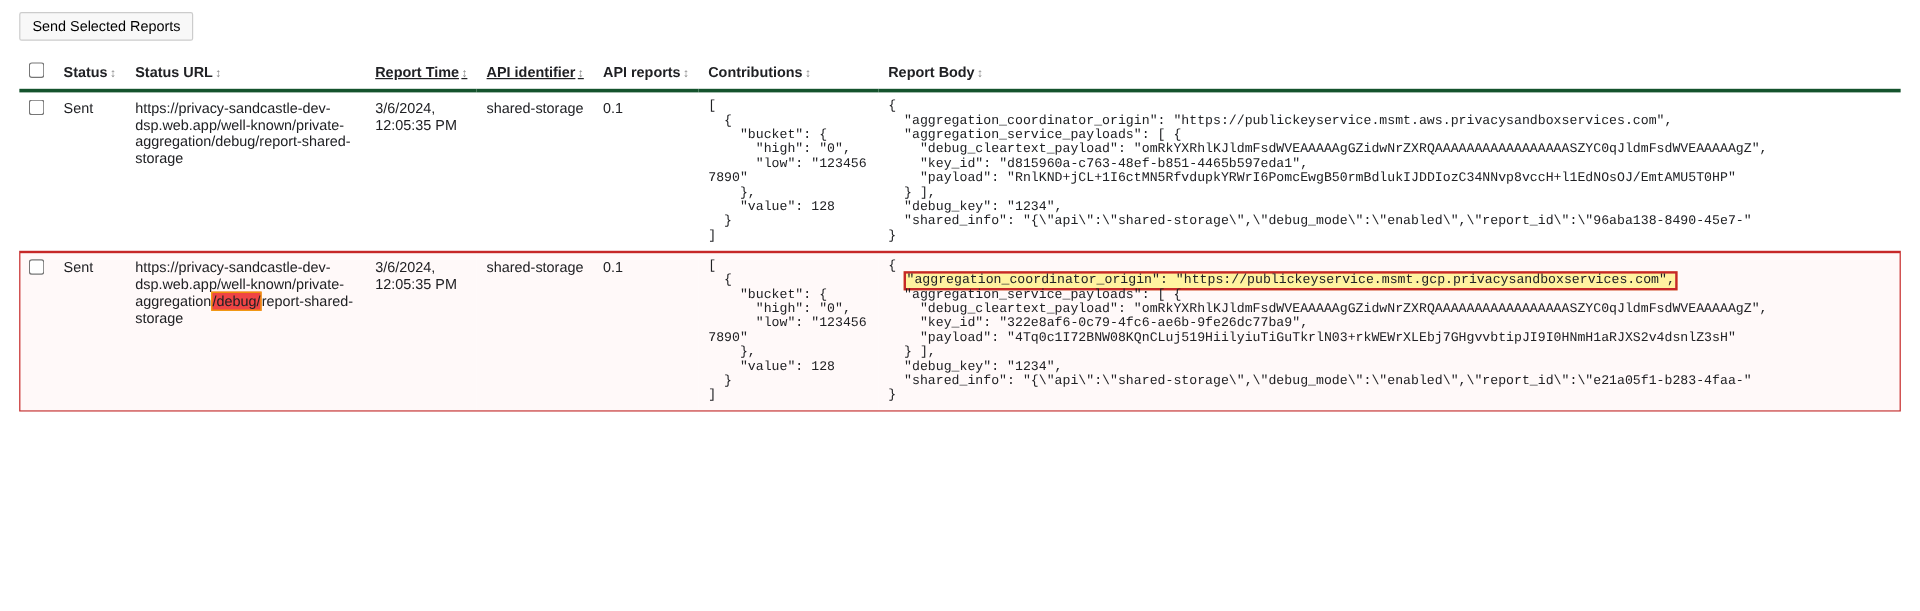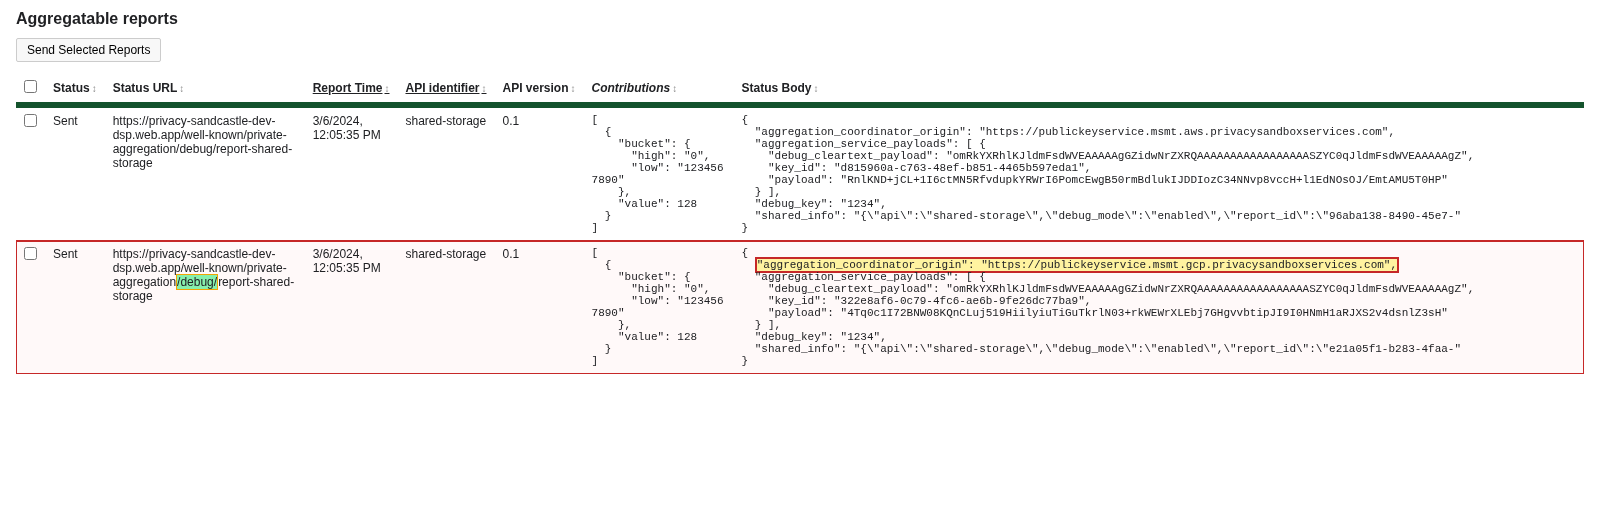--- a/index.html
+++ b/index.html
@@ -26,21 +26,21 @@
       cursor: pointer;
       border-radius: 2px;
       margin-bottom: 12px;
     }
     table {
       width: 100%;
       border-collapse: collapse;
       font-size: 12px;
     }
     thead tr {
-      border-bottom: 6px solid #14532d;
+      border-bottom: 3px solid #14532d;
     }
     th {
       text-align: left;
       padding: 6px 8px;
       font-weight: 700;
       font-size: 12px;
       color: #202124;
       white-space: nowrap;
     }
     td {
@@ -52,21 +52,21 @@
       margin-top: 40px;
     }
     .checkbox-col {
       width: 20px;
     }
     .status-col { width: 50px; }
     .url-col { width: 200px; }
     .time-col { width: 80px; text-decoration: underline; }
     .api-id-col { width: 70px; text-decoration: underline; }
     .api-ver-col { width: 50px; }
-    .contrib-col { width: 150px; font-style: italic; }
+    .contrib-col { width: 150px; }
     .body-col { flex: 1; }
     .mono {
       font-family: 'Courier New', monospace;
       font-size: 11px;
       white-space: pre-wrap;
       word-break: break-all;
     }
     .table-wrapper {
       overflow-x: auto;
     }
@@ -74,37 +74,36 @@
       content: '↕';
       font-size: 10px;
       margin-left: 2px;
       color: #888;
     }
   </style>
 </head>
 <body>
 
 <div class="page-wrapper">
-  <h1 class="page-title">Aggregatable reports</h1>
   <button class="send-btn">Send Selected Reports</button>
 
   <div class="table-wrapper">
     <table>
       <thead>
         <tr>
           <th class="checkbox-col">
             <input type="checkbox" style="">
           </th>
           <th class="status-col sort-arrow">Status</th>
           <th class="url-col sort-arrow">Status URL</th>
           <th class="time-col sort-arrow">Report Time</th>
           <th class="api-id-col sort-arrow">API identifier</th>
-          <th class="api-ver-col sort-arrow">API version</th>
+          <th class="api-ver-col sort-arrow">API reports</th>
           <th class="contrib-col sort-arrow">Contributions</th>
-          <th class="body-col sort-arrow">Status Body</th>
+          <th class="body-col sort-arrow">Report Body</th>
         </tr>
       </thead>
       <tbody id="table-body">
 
       <tr>
             <td class="checkbox-col"><input type="checkbox" style=""></td>
             <td>Sent</td>
             <td>https://privacy-sandcastle-dev-dsp.web.app/well-known/private-aggregation/debug/report-shared-storage</td>
             <td>3/6/2024, 12:05:35 PM</td>
             <td>shared-storage</td>
@@ -129,21 +128,21 @@
     "payload": "RnlKND+jCL+1I6ctMN5RfvdupkYRWrI6PomcEwgB50rmBdlukIJDDIozC34NNvp8vccH+l1EdNOsOJ/EmtAMU5T0HP"
   } ],
   "debug_key": "1234",
   "shared_info": "{\"api\":\"shared-storage\",\"debug_mode\":\"enabled\",\"report_id\":\"96aba138-8490-45e7-"
 }</pre>
             </td>
           </tr>
           <tr style="outline: rgb(198, 40, 40) solid 2.5px; outline-offset: -1px; background: rgb(255, 249, 249);">
             <td class="checkbox-col"><input type="checkbox" style=""></td>
             <td>Sent</td>
-            <td>https://privacy-sandcastle-dev-dsp.web.app/well-known/private-aggregation<span style="background:#86efac; border:1px solid #f0a500;">/debug/</span>report-shared-storage</td>
+            <td>https://privacy-sandcastle-dev-dsp.web.app/well-known/private-aggregation<span style="background:#ef4444; border:1px solid #f0a500;">/debug/</span>report-shared-storage</td>
             <td>3/6/2024, 12:05:35 PM</td>
             <td>shared-storage</td>
             <td>0.1</td>
             <td>
               <pre class="mono">[
   {
     "bucket": {
       "high": "0",
       "low": "1234567890"
     },

